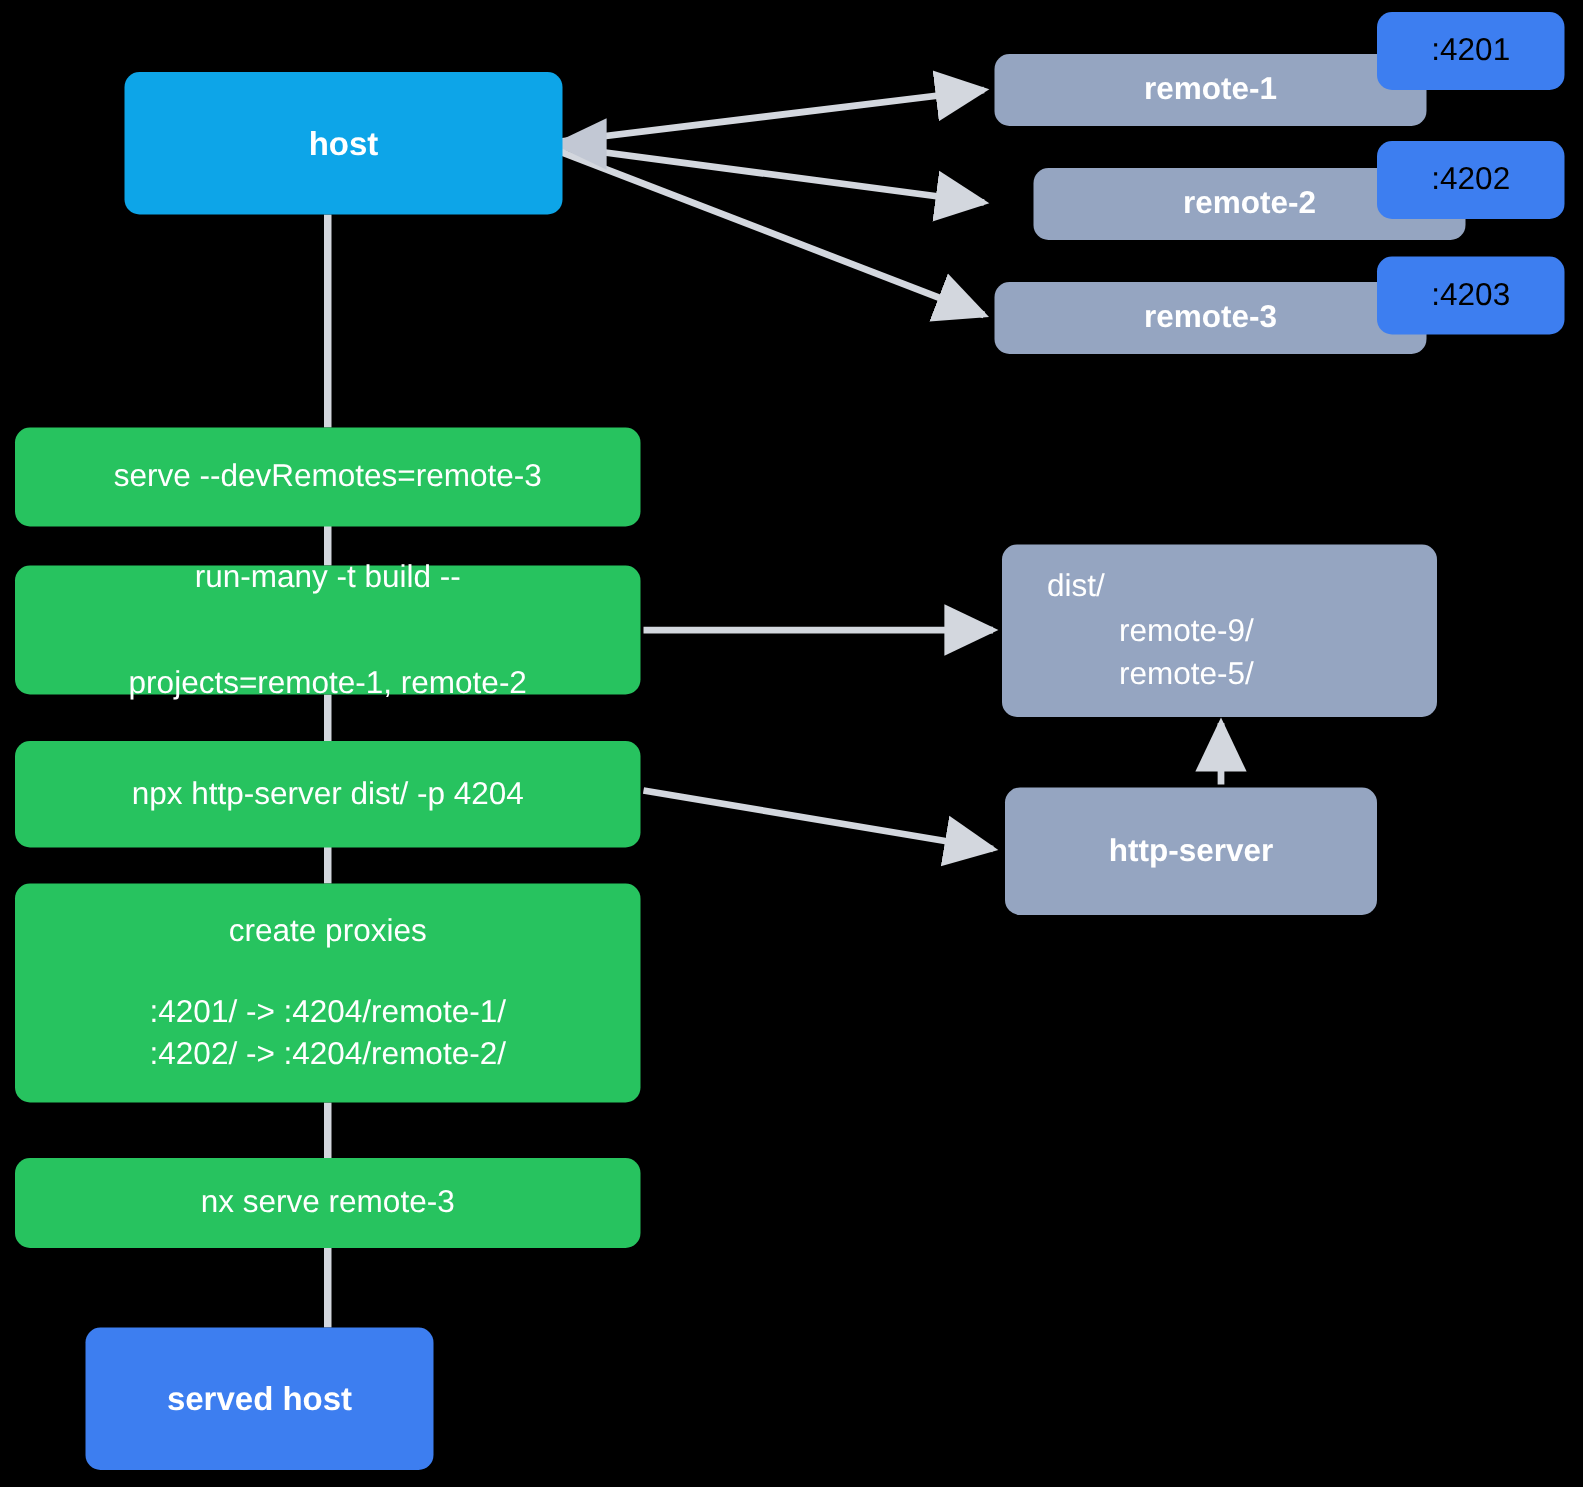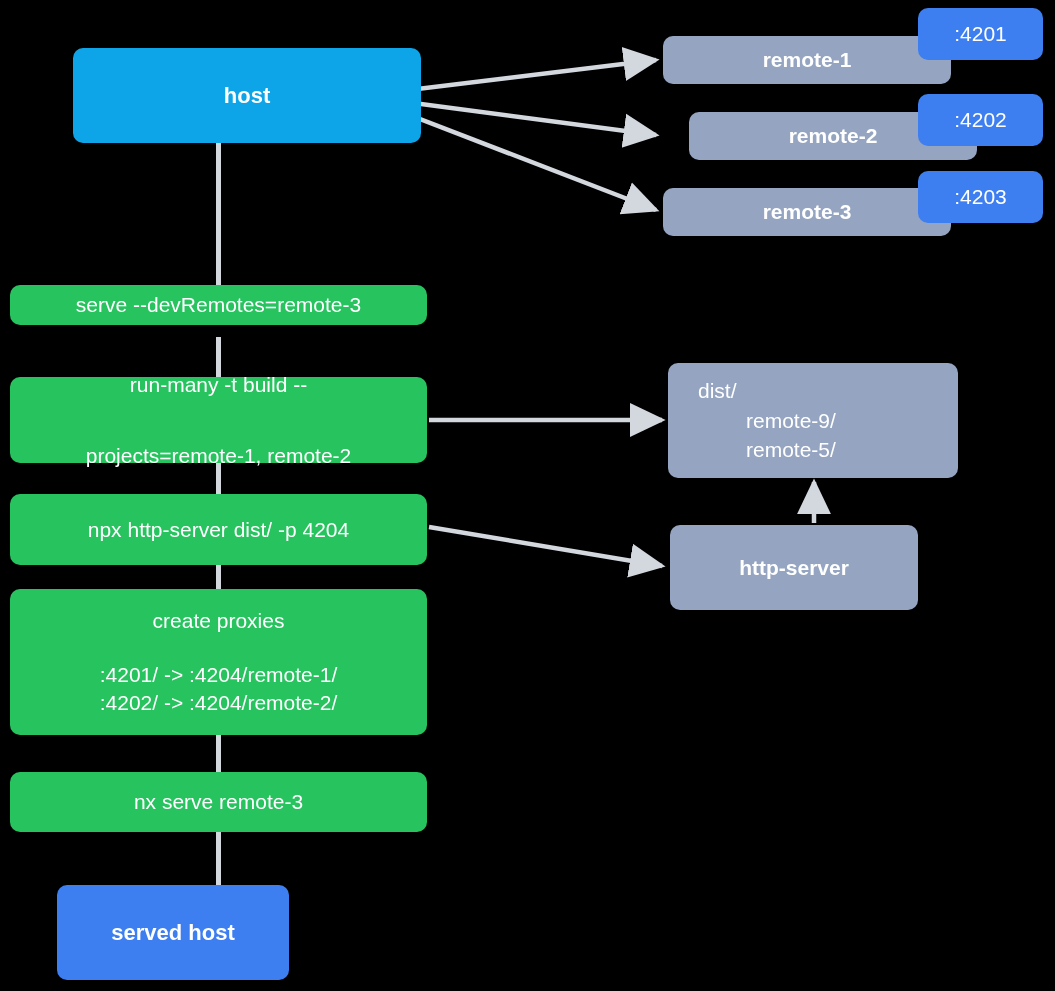--- a/index.html
+++ b/index.html
@@ -44,21 +44,21 @@
   .node-blue   { background: #3d7ef0; }
   .bold  { font-weight: bold; }
   .t21   { font-size: 21px; }
   .t22   { font-size: 22px; }
 
   .badge {
     position: absolute;
     box-sizing: border-box;
     background: #3d7ef0;
     border-radius: 10px;
-    color: #ffffff;
+    color: #000000;
     font-size: 21px;
     display: flex;
     align-items: center;
     justify-content: center;
     z-index: 6;
   }
   .dist-body {
     align-items: flex-start;
     justify-content: center;
     padding-left: 30px;
@@ -104,21 +104,21 @@
       <path d="M392,96 L372,96" marker-end="url(#ahb)"></path>
 
       <path d="M429,420 L662,420" marker-end="url(#ah)"></path>
 
       <path d="M429,527 L662,566" marker-end="url(#ah)"></path>
 
       <path d="M814,523 L814,482" marker-end="url(#ah)"></path>
     </g>
   </svg>
 
-  <div class="node node-cyan bold t22" style="left:73px; top:48px; width:348px; height:95px; z-index:3;">
+  <div class="node node-cyan bold t22" style="left:83px; top:48px; width:292px; height:95px; z-index:3;">
     <span>host</span>
   </div>
 
   <div class="node node-gray bold t21" style="left:663px; top:36px; width:288px; height:48px; z-index:3;">
     <span>remote-1</span>
   </div>
   <div class="badge" style="left:918px; top:8px; width:125px; height:52px;">
     <span>:4201</span>
   </div>
 
@@ -129,21 +129,21 @@
     <span>:4202</span>
   </div>
 
   <div class="node node-gray bold t21" style="left:663px; top:188px; width:288px; height:48px; z-index:3;">
     <span>remote-3</span>
   </div>
   <div class="badge" style="left:918px; top:171px; width:125px; height:52px;">
     <span>:4203</span>
   </div>
 
-  <div class="node node-green t21" style="left:10px; top:285px; width:417px; height:40px; z-index:3;">
+  <div class="node node-green t21" style="left:10px; top:285px; width:417px; height:66px; z-index:3;">
     <span>serve --devRemotes=remote-3</span>
   </div>
 
   <div class="node node-green t21" style="left:10px; top:377px; width:417px; height:86px; z-index:3;gap:43px;">
     <span>run-many -t build --</span>
     <span>projects=remote-1, remote-2</span>
   </div>
 
   <div class="node node-green t21" style="left:10px; top:494px; width:417px; height:71px; z-index:3;">
     <span>npx http-server dist/ -p 4204</span>

